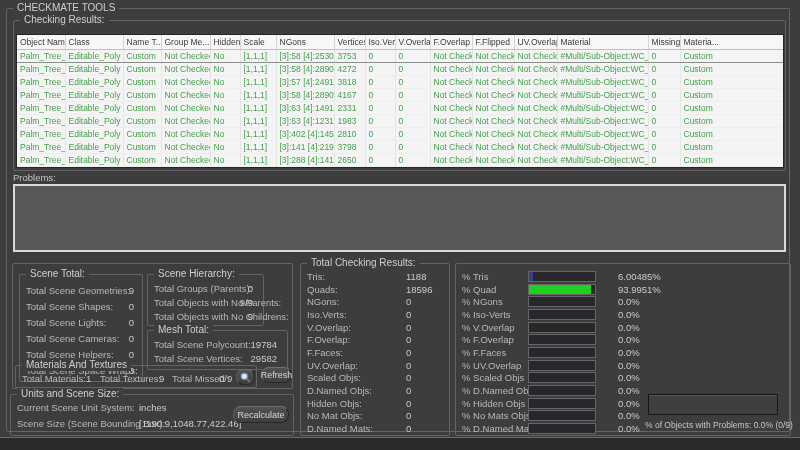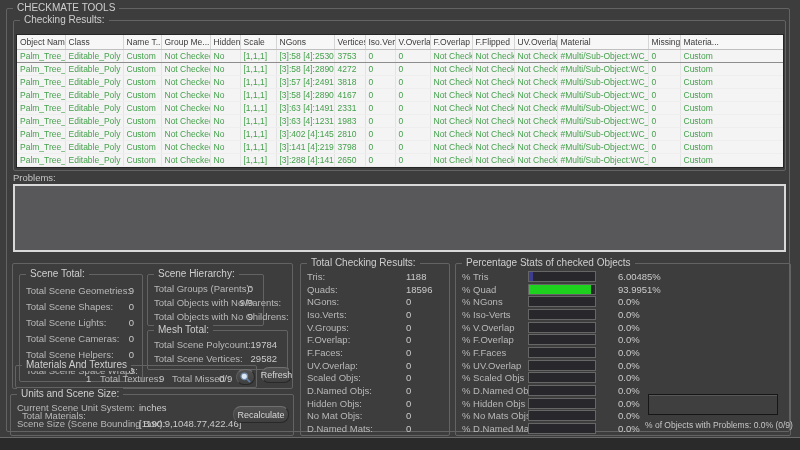--- a/index.html
+++ b/index.html
@@ -374,21 +374,21 @@
           </div>
           <div class="kvrow" style="top: 22px;">
             <span class="l">Total Scene Vertices:</span>
             <span class="v" style="right: 10px;">29582</span>
           </div>
         </div>
     </div>
 
     <div class="gb" style="left:2px;top:101px;width:242px;height:23px;">
       <span class="legend">Materials And Textures</span>
-      <span class="inline-lbl" style="left:6px;top:7px;margin-top:37px;">Total Materials:</span>
+      <span class="inline-lbl" style="left:6px;top:7px;">Total Materials:</span>
       <span class="inline-val" style="left:70px;top:7px;">1</span>
       <span class="inline-lbl" style="left:84px;top:7px;">Total Textures:</span>
       <span class="inline-val" style="left:143px;top:7px;">9</span>
       <span class="inline-lbl" style="left:156px;top:7px;">Total Missed :</span>
       <span class="inline-val" style="left:203px;top:7px;">0/9</span>
       <div class="btn" style="left:220px;top:3px;width:19px;height:16px;">
         <svg width="13" height="13" viewBox="0 0 16 16">
           <circle cx="6.5" cy="6.5" r="4" fill="#dce9f5" stroke="#6d87a8" stroke-width="1.6"></circle>
           <line x1="9.6" y1="9.6" x2="13.6" y2="13.6" stroke="#5f7da2" stroke-width="2.2"></line>
         </svg>
@@ -420,21 +420,21 @@
         </div>
         <div class="kvrow" style="top: 32.3px;">
           <span class="l">NGons:</span>
           <span class="v" style="left: 105px;">0</span>
         </div>
         <div class="kvrow" style="top: 44.95px;">
           <span class="l">Iso.Verts:</span>
           <span class="v" style="left: 105px;">0</span>
         </div>
         <div class="kvrow" style="top: 57.6px;">
-          <span class="l">V.Groups:</span>
+          <span class="l">V.Overlap:</span>
           <span class="v" style="left: 105px;">0</span>
         </div>
         <div class="kvrow" style="top: 70.25px;">
           <span class="l">F.Overlap:</span>
           <span class="v" style="left: 105px;">0</span>
         </div>
         <div class="kvrow" style="top: 82.9px;">
           <span class="l">F.Faces:</span>
           <span class="v" style="left: 105px;">0</span>
         </div>
@@ -459,21 +459,20 @@
           <span class="v" style="left: 105px;">0</span>
         </div>
         <div class="kvrow" style="top: 158.8px;">
           <span class="l">D.Named Mats:</span>
           <span class="v" style="left: 105px;">0</span>
         </div>
       </div>
   </div>
 
   <div class="gb" style="left:455px;top:263px;width:336px;height:173px;">
-    <span class="legend">Percentage Stats of checked Objects</span>
     <div id="pct-body">
         <div class="statrow" style="top: 7px;">
           <span class="lbl">% Tris</span>
           <span class="slot">
             <span class="fill" style="display: block; width: 6%; background: rgb(61, 61, 143);"></span>
           </span>
           <span class="val">6.00485%</span>
         </div>
         <div class="statrow" style="top: 19.65px;">
           <span class="lbl">% Quad</span>

